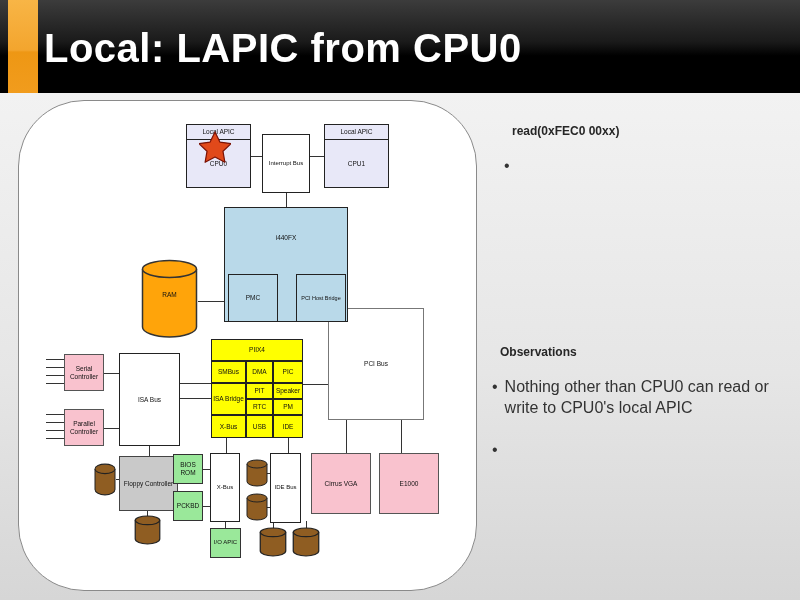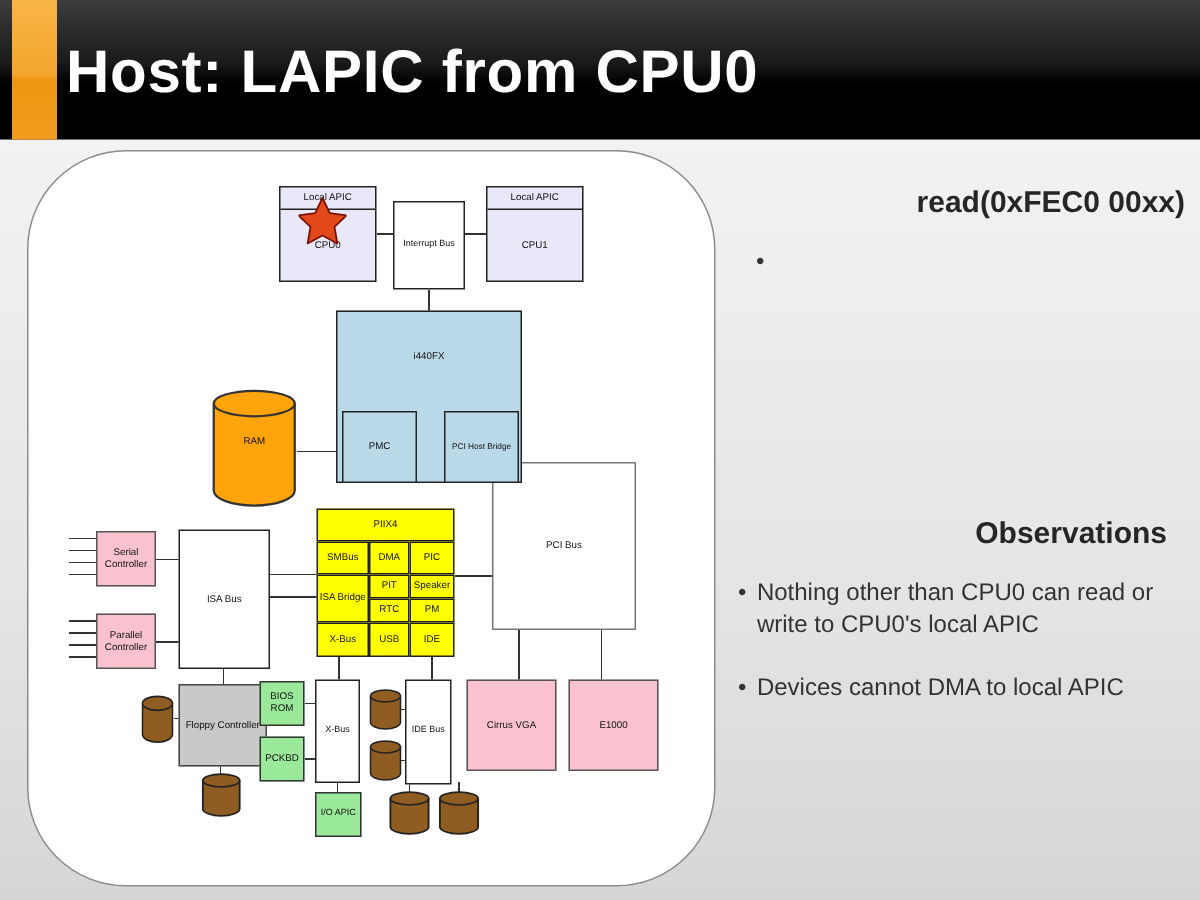--- a/index.html
+++ b/index.html
@@ -40,32 +40,32 @@
 
   .topalign{align-items:flex-start;padding-top:26px;}
 
   .cyl{position:absolute;display:flex;align-items:center;justify-content:center;}
   .cyl .cyl-label{position:absolute;left:0;right:0;top:40%;text-align:center;
                   font-size:6.5px;color:#111;}
   .star{position:absolute;z-index:5;}
 
   
   .panel-section{position:absolute;width:286px;color:#333;}
-  .panel-heading{font-size:20px;font-weight:bold;color:#262626;margin:0 0 17px 8px;text-align:right;}
+  .panel-heading{font-size:12px;font-weight:bold;color:#262626;margin:0 0 17px 8px;}
   .bullet-item{display:flex;gap:7px;margin-bottom:21px;font-size:16px;line-height:1.32;}
   .marker{flex:0 0 auto;}
   .btext{white-space:pre-line;}
 </style>
 </head>
 <body>
 
 <div class="slide-bg"></div>
 <div class="header"></div>
 <div class="accent-bar"></div>
-<div class="slide-title">Host: LAPIC from CPU0</div>
+<div class="slide-title">Local: LAPIC from CPU0</div>
 
 <div class="diagram">
 
   <svg class="wires" width="457" height="489" viewBox="0 0 457 489" shape-rendering="crispEdges">
     <g stroke="#333" stroke-width="1">
       <line x1="232" y1="55" x2="243" y2="55"></line>
       <line x1="291" y1="55" x2="305" y2="55"></line>
       <line x1="267" y1="92" x2="267" y2="106"></line>
       <line x1="179" y1="200" x2="209" y2="200"></line>
       <line x1="85" y1="272" x2="100" y2="272"></line>
@@ -264,15 +264,14 @@
 
 <div class="panel-section" style="left:492px;top:345px;">
   <h3 class="panel-heading">Observations</h3>
   <div class="bullet-item">
     <span class="marker">•</span>
     <span class="btext">Nothing other than CPU0 can read or
 write to CPU0's local APIC</span>
   </div>
   <div class="bullet-item">
     <span class="marker">•</span>
-    <span class="btext">Devices cannot DMA to local APIC</span>
   </div>
 </div>
 
 </body></html>

